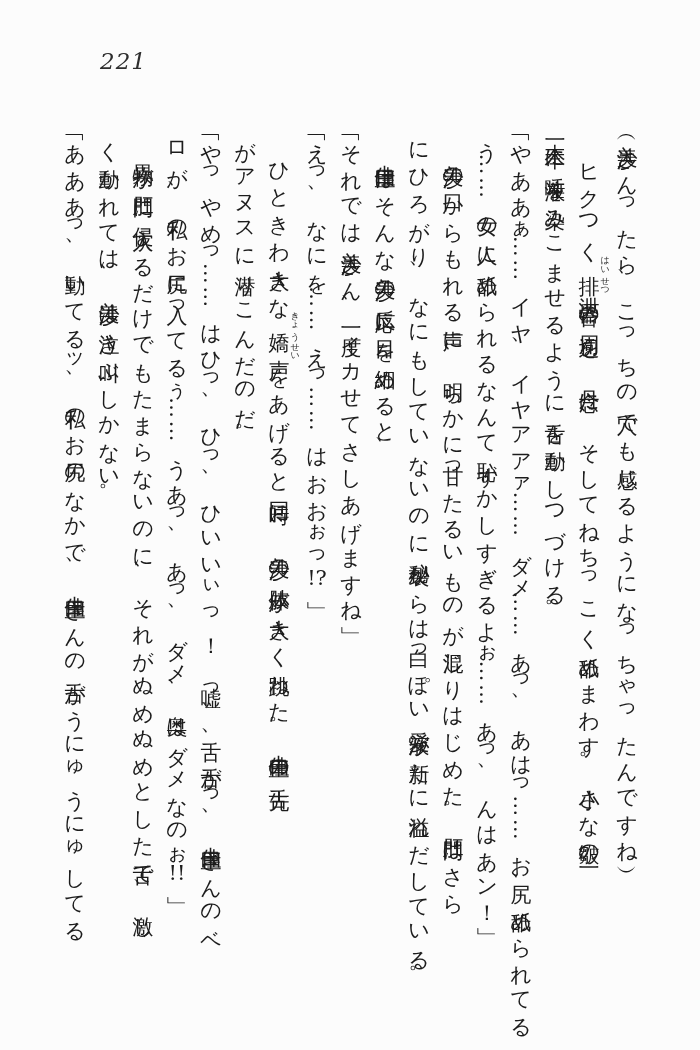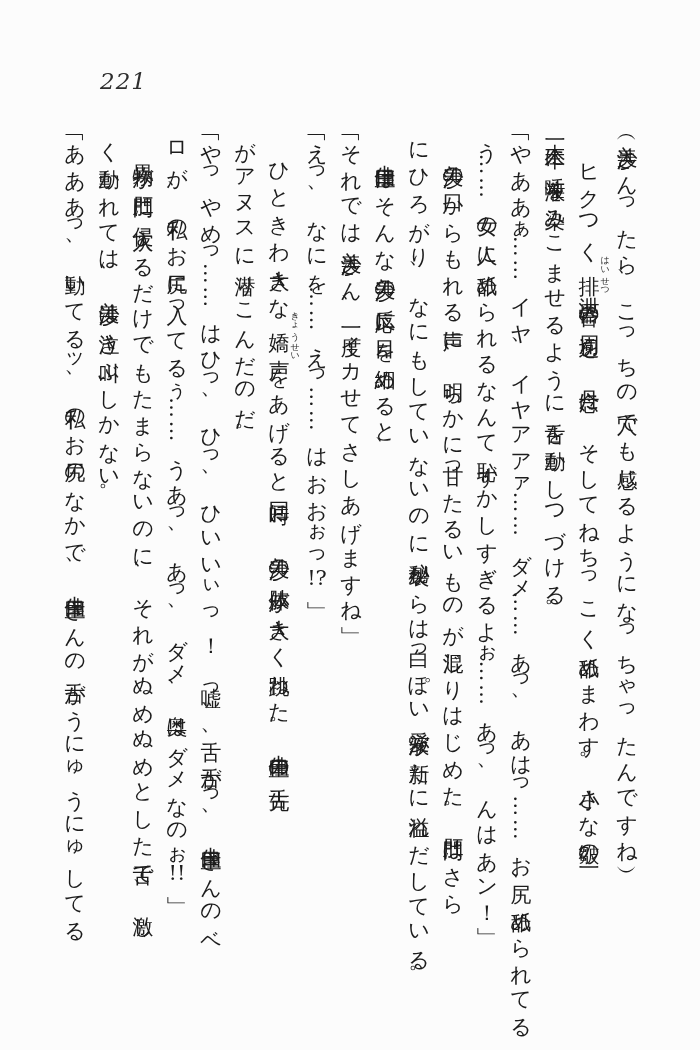--- a/index.html
+++ b/index.html
@@ -14,21 +14,21 @@
     font-family: "DejaVu Serif", "Liberation Serif", serif;
   }
   .page {
     position: absolute;
     inset: 0;
     background: #fcfcfc;
   }
   .page-number {
     position: absolute;
     left: 100px;
-    top: 68px;
+    top: 48px;
     font-style: italic;
     font-size: 23px;
     letter-spacing: 1px;
     color: #2e2e2e;
   }
   .text-block {
     position: absolute;
     top: 127px;
     right: 56px;
     height: 922px;

